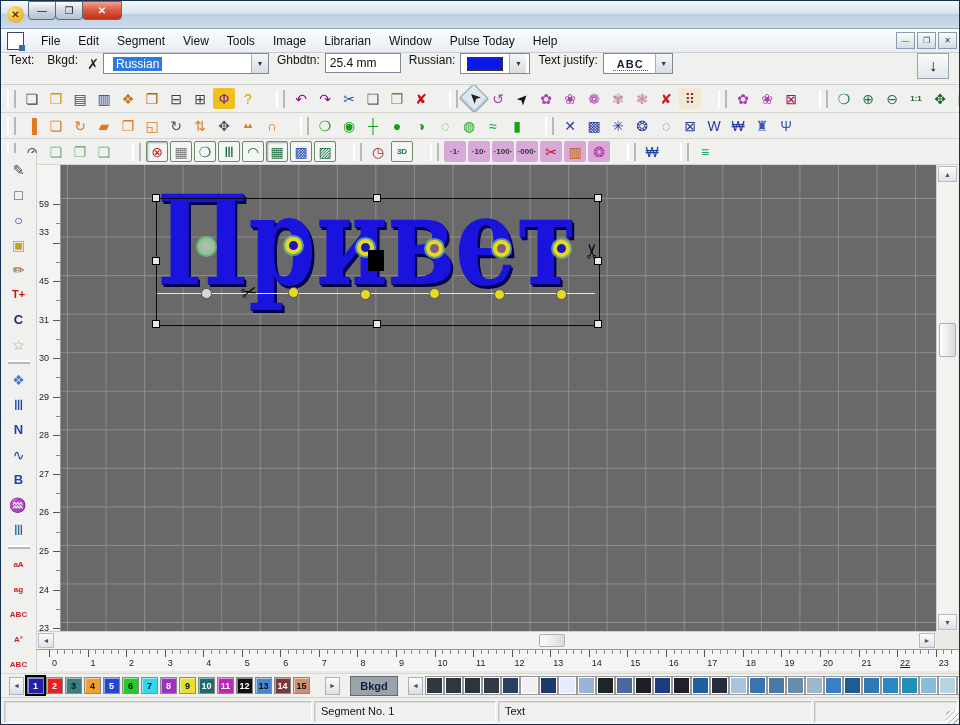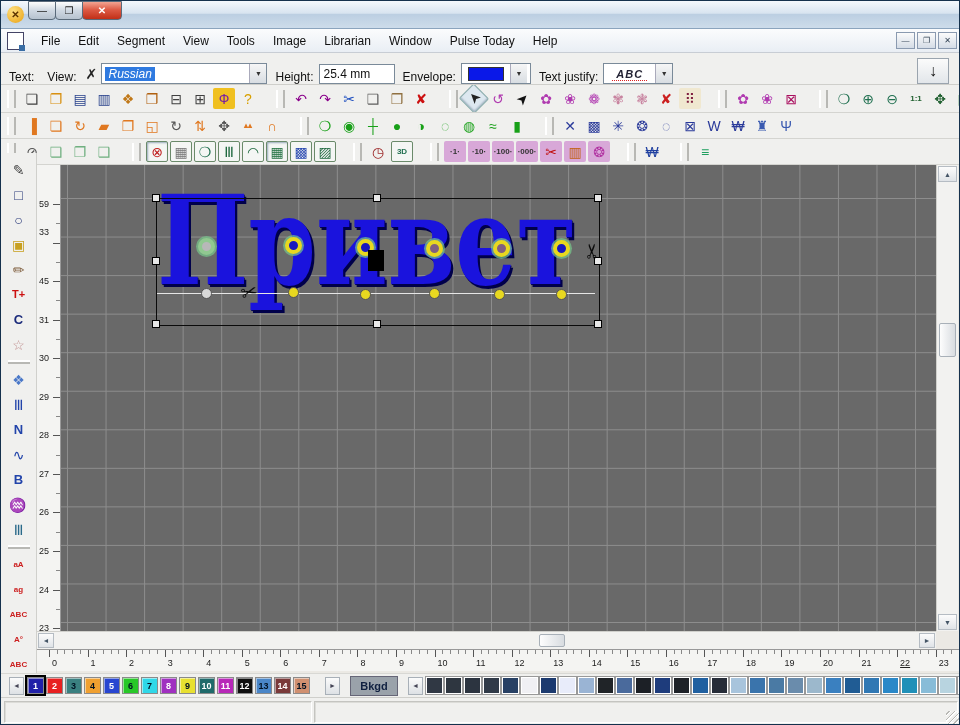--- a/index.html
+++ b/index.html
@@ -12,25 +12,25 @@
   .wbtn{width:28px;height:19px;border:1px solid #5a6a7a;border-radius:0 0 4px 4px;background:linear-gradient(#fdfdfd,#cfd8e2 50%,#b6c2cf);display:flex;align-items:center;justify-content:center;font-size:10px;color:#222;margin-left:-1px;box-sizing:border-box;}
   .wbtn.close{width:40px;background:linear-gradient(#f2a492,#dd5b45 45%,#c22f17);color:#fff;font-weight:bold;}
   
   .menubar{position:absolute;left:0;top:28px;width:960px;height:24px;background:linear-gradient(#fbfcfd,#e9eef4);border-bottom:1px solid #c8cdd4;display:flex;align-items:center;box-sizing:border-box;}
   .doc-icon{width:15px;height:16px;margin:0 8px 0 6px;background:#fff;border:1px solid #446;position:relative;flex:none;}
   .doc-icon:after{content:"";position:absolute;right:-2px;bottom:-2px;width:6px;height:6px;background:#3a6ea5;}
   .menu-item{padding:3px 9px;cursor:default;}
   .mdibtns{margin-left:auto;display:flex;margin-right:4px;}
   .mdibtn{width:17px;height:15px;border:1px solid #8a9ab0;background:linear-gradient(#fbfbfb,#d4dce6);margin-left:2px;display:flex;align-items:center;justify-content:center;font-size:8px;color:#345;}
   
-  .textbar{position:absolute;left:0;top:52px;width:960px;height:32px;background:#f0f0ee;border-bottom:1px solid #cfcfcb;display:flex;align-items:flex-end;box-sizing:border-box;}
+  .textbar{position:absolute;left:0;top:52px;width:960px;height:32px;background:#f0f0ee;border-bottom:1px solid #cfcfcb;display:flex;align-items:flex-start;box-sizing:border-box;}
   .tlabel{margin:0 5px 0 8px;white-space:nowrap;}
   .tinput{height:20px;border:1px solid #7a8a99;background:#fff;padding:0 4px;display:flex;align-items:center;box-sizing:border-box;}
   .combo{height:21px;border:1px solid #7a8a99;background:#fff;display:flex;align-items:center;box-sizing:border-box;}
-  .combo .val{flex:1;padding:0 3px;white-space:nowrap;overflow:hidden;font-style:italic;}
+  .combo .val{flex:1;padding:0 9px;white-space:nowrap;overflow:hidden;}
   .combo .sel{background:#2f7ae0;color:#fff;padding:1px 3px;}
   .drop{width:16px;height:100%;border-left:1px solid #aab;background:linear-gradient(#f6f6f6,#d8dde2);display:flex;align-items:center;justify-content:center;font-size:7px;color:#333;flex:none;}
   .env-swatch{width:34px;height:12px;background:#0a18e8;border:1px solid #333;margin:0 6px;}
   .abc-glyph{font-size:11px;color:#223;letter-spacing:1px;border-bottom:1px dotted #d22;padding:0 4px;font-weight:bold;}
   .big-arrow{width:30px;height:24px;border:1px solid #9aa4ae;background:linear-gradient(#fbfbfb,#e2e6ea);display:flex;align-items:center;justify-content:center;font-size:16px;font-weight:bold;margin-left:auto;margin-right:12px;}
   
   .tbrow{position:absolute;left:0;width:960px;background:#f0f0ee;border-bottom:1px solid #d4d4d0;display:flex;align-items:center;box-sizing:border-box;overflow:hidden;}
   .tb1{top:84px;height:28px;}
   .tb2{top:112px;height:26px;}
   .tb3{top:138px;height:26px;}
@@ -110,31 +110,31 @@
       </span>
     <div class="mdibtns" id="mdibtns">
         <div class="mdibtn">—</div>
         <div class="mdibtn">❐</div>
         <div class="mdibtn">✕</div>
       </div>
   </div>
 
   <div class="textbar">
     <span class="tlabel">Text:</span>
-    <span class="tlabel">View:</span>
+    <span class="tlabel">Bkgd:</span>
     <span class="icon" style="width:18px;color:#222;">✗</span>
     <div class="combo" style="width:166px;">
       <span class="val"><span class="sel">Russian</span></span>
       <span class="drop">▼</span>
     </div>
-    <span class="tlabel">Height:</span>
+    <span class="tlabel">Ghbdtn:</span>
     <div class="tinput" style="width:76px;">
         <span>25.4 mm</span>
       </div>
-    <span class="tlabel">Envelope:</span>
+    <span class="tlabel">Russian:</span>
     <div class="combo" style="width:70px;">
       <span class="env-swatch"></span>
       <span class="drop">▼</span>
     </div>
     <span class="tlabel">Text justify:</span>
     <div class="combo" style="width:70px;">
       <span class="val" style="text-align:center;"><span class="abc-glyph">ABC</span></span>
       <span class="drop">▼</span>
     </div>
     <div class="big-arrow">↓</div>
@@ -573,17 +573,19 @@
       <div class="tswatch" style="background: rgb(48, 120, 180);"></div>
       <div class="tswatch" style="background: rgb(42, 136, 200);"></div>
       <div class="tswatch" style="background: rgb(32, 144, 184);"></div>
       <div class="tswatch" style="background: rgb(136, 188, 216);"></div>
       <div class="tswatch" style="background: rgb(184, 212, 224);"></div>
       <div class="tswatch" style="background: rgb(72, 136, 168);"></div>
     </div>
 
   <div class="status">
     <div class="spanel" style="width:308px;"><span></span></div>
+    <div class="spanel" style="width:182px;"><span>Segment No. 1</span></div>
+    <div class="spanel" style="width:314px;"><span>Text</span></div>
     <div class="spanel" style="flex:1;"><span></span></div>
     <div class="grip2"></div>
   </div>
 
 </div>
 
 </body></html>

